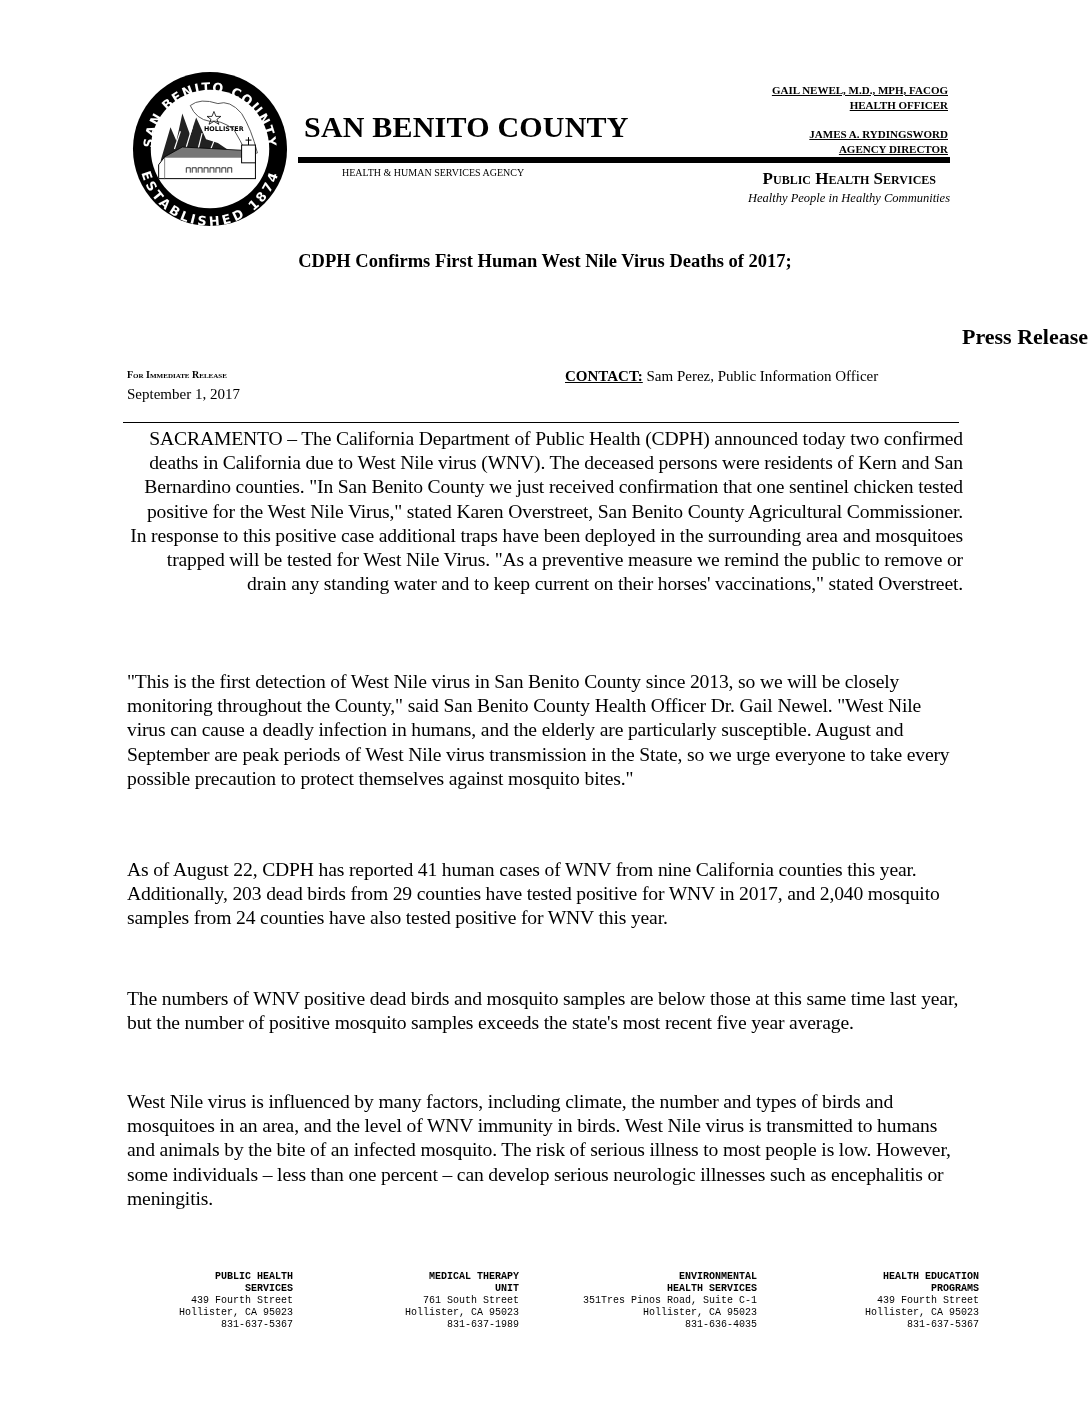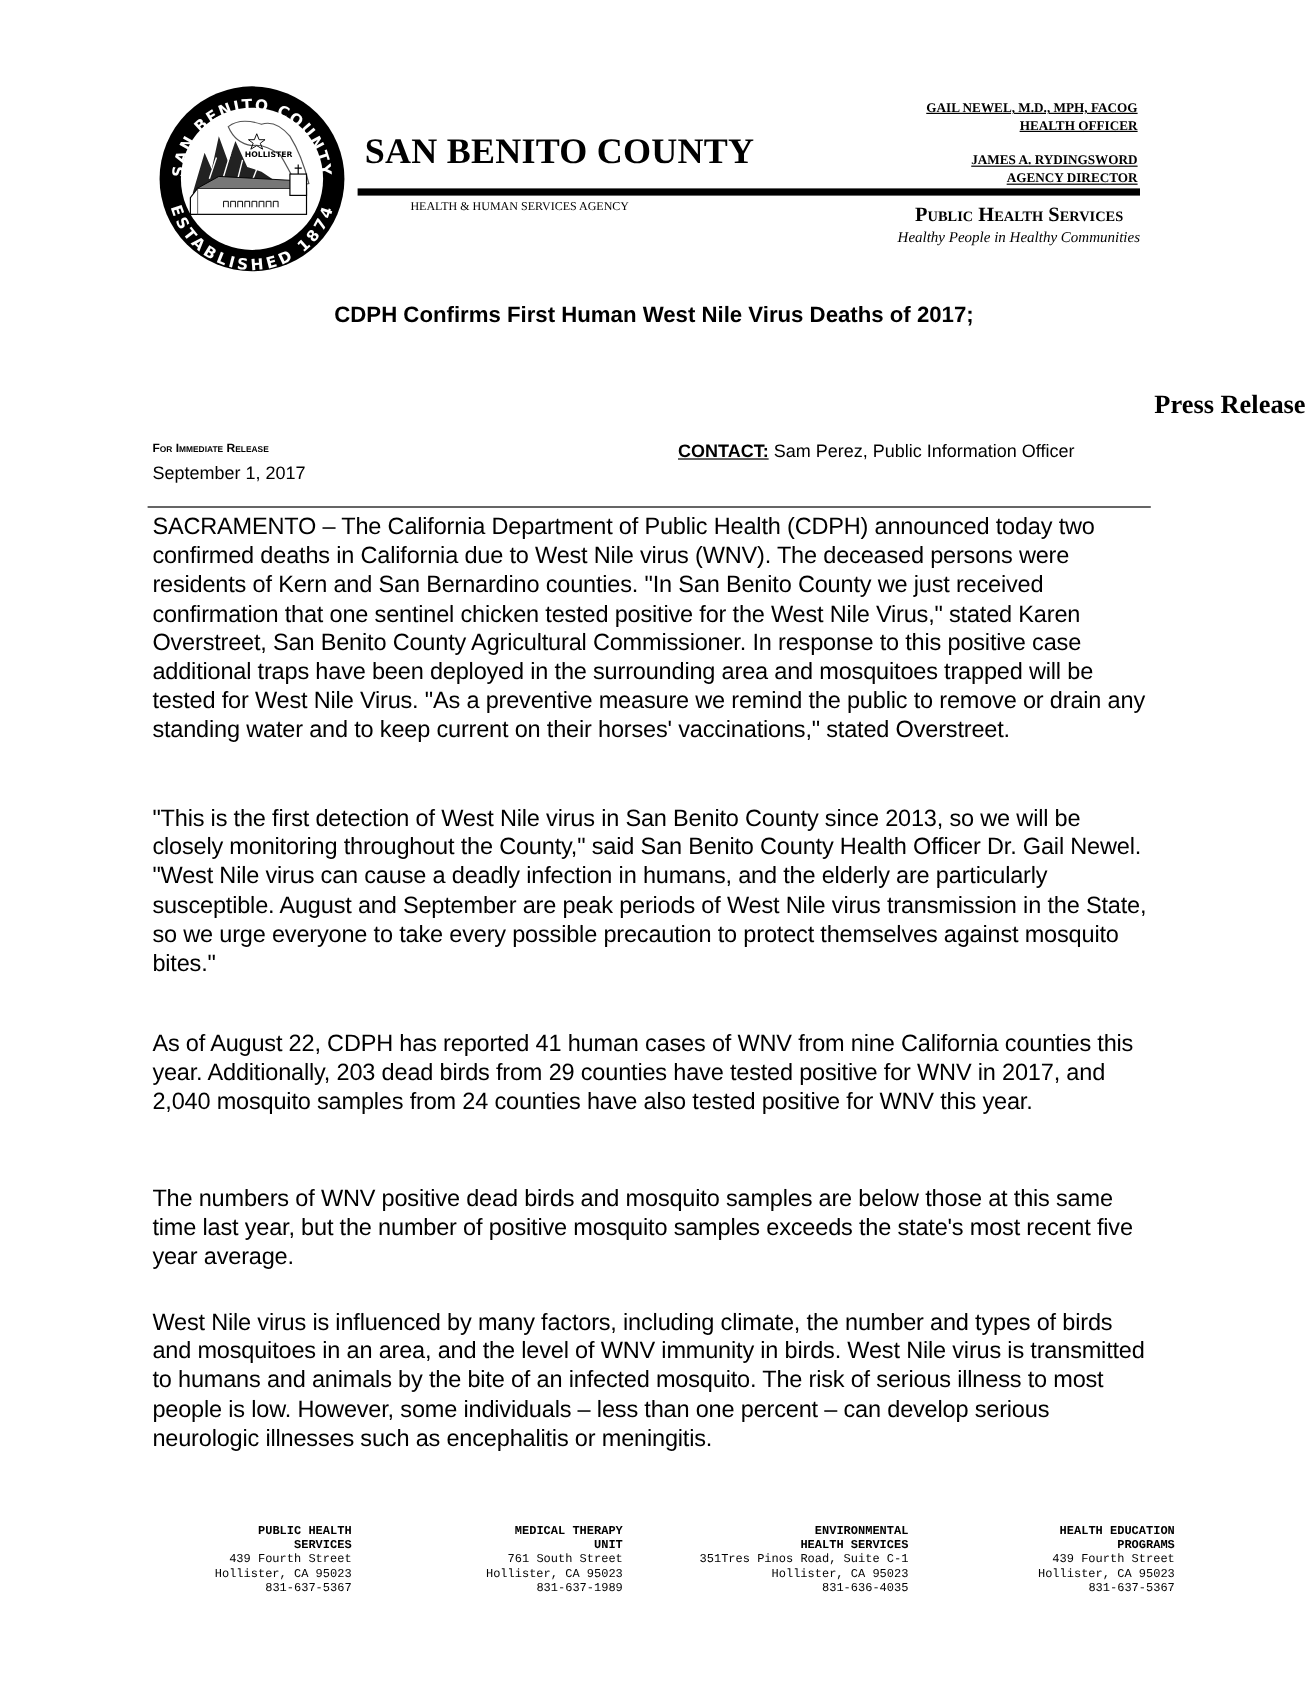--- a/index.html
+++ b/index.html
@@ -1,19 +1,19 @@
 <!DOCTYPE html>
 <html><head>
 <meta charset="utf-8">
 <style>
   html, body { margin: 0; padding: 0; background: #ffffff; }
   body { width: 1088px; height: 1408px; position: relative; overflow: hidden; color: #000; }
   .abs { position: absolute; }
   .serif { font-family: "Liberation Serif", "DejaVu Serif", serif; }
-  .sans { font-family: Liberation Sans, sans-serif; }
+  .sans { font-family: Liberation Serif, serif; }
 
   
   #seal { left: 131px; top: 70px; width: 158px; height: 158px; }
 
   
   #county-name { left: 304px; top: 110px; font-size: 30px; font-weight: bold; letter-spacing: 0.2px; white-space: nowrap; }
   #thick-rule { left: 298px; top: 157px; width: 652px; height: 6px; background: #000; }
   #agency-name { left: 304px; top: 167px; font-size: 10px; white-space: nowrap; margin-left: 38px; }
 
   .officer { right: 140px; text-align: right; font-size: 11px; font-weight: bold; line-height: 15px; white-space: nowrap; text-decoration: underline; }
@@ -28,21 +28,21 @@
 
   #release-label { left: 127px; top: 369px; font-size: 10px; font-weight: bold; font-variant: small-caps; white-space: nowrap; }
   #release-date { left: 127px; top: 386px; font-size: 15px; white-space: nowrap; }
   #contact-block { left: 565px; top: 367px; font-size: 15px; line-height: 19px; white-space: nowrap; }
   #contact-label { font-weight: bold; text-decoration: underline; }
   #contact-tel { padding-left: 101px; }
   #thin-rule { left: 123px; top: 422px; width: 836px; height: 1px; background: #000; }
 
   
   .para { left: 127px; width: 836px; font-size: 19.6px; line-height: 24.2px; letter-spacing: -0.15px; }
-  #p1 { top: 427px; }
+  #p1 { top: 427px; text-align: right; }
   #p2 { top: 670px; }
   #p3 { top: 858px; }
   #p4 { top: 987px; }
   #p5 { top: 1090px; }
 
   
   .footer-col { width: 200px; text-align: right; font-size: 10px; line-height: 12px; top: 1271px; font-family: Liberation Mono, monospace; }
   .footer-col .fh { font-weight: bold; }
   #footer-1 { left: 93px; }
   #footer-2 { left: 319px; }

